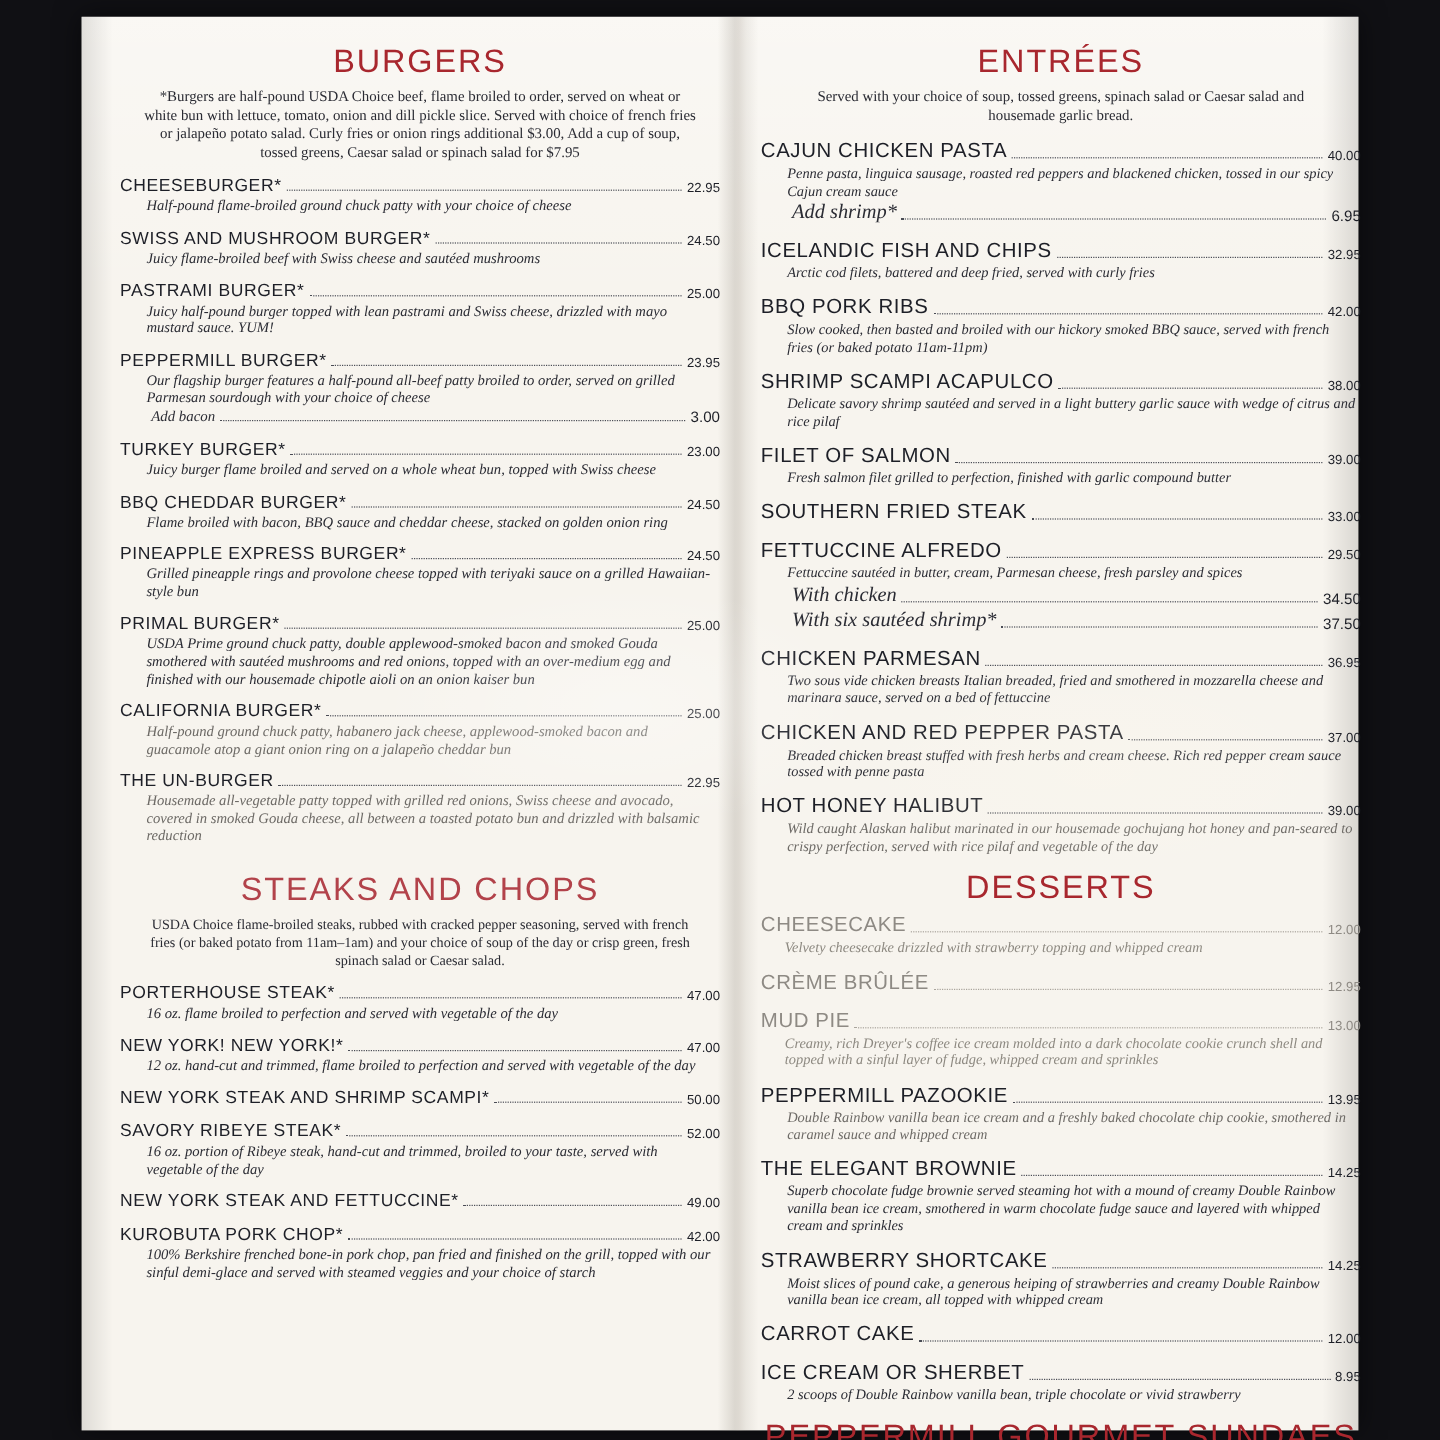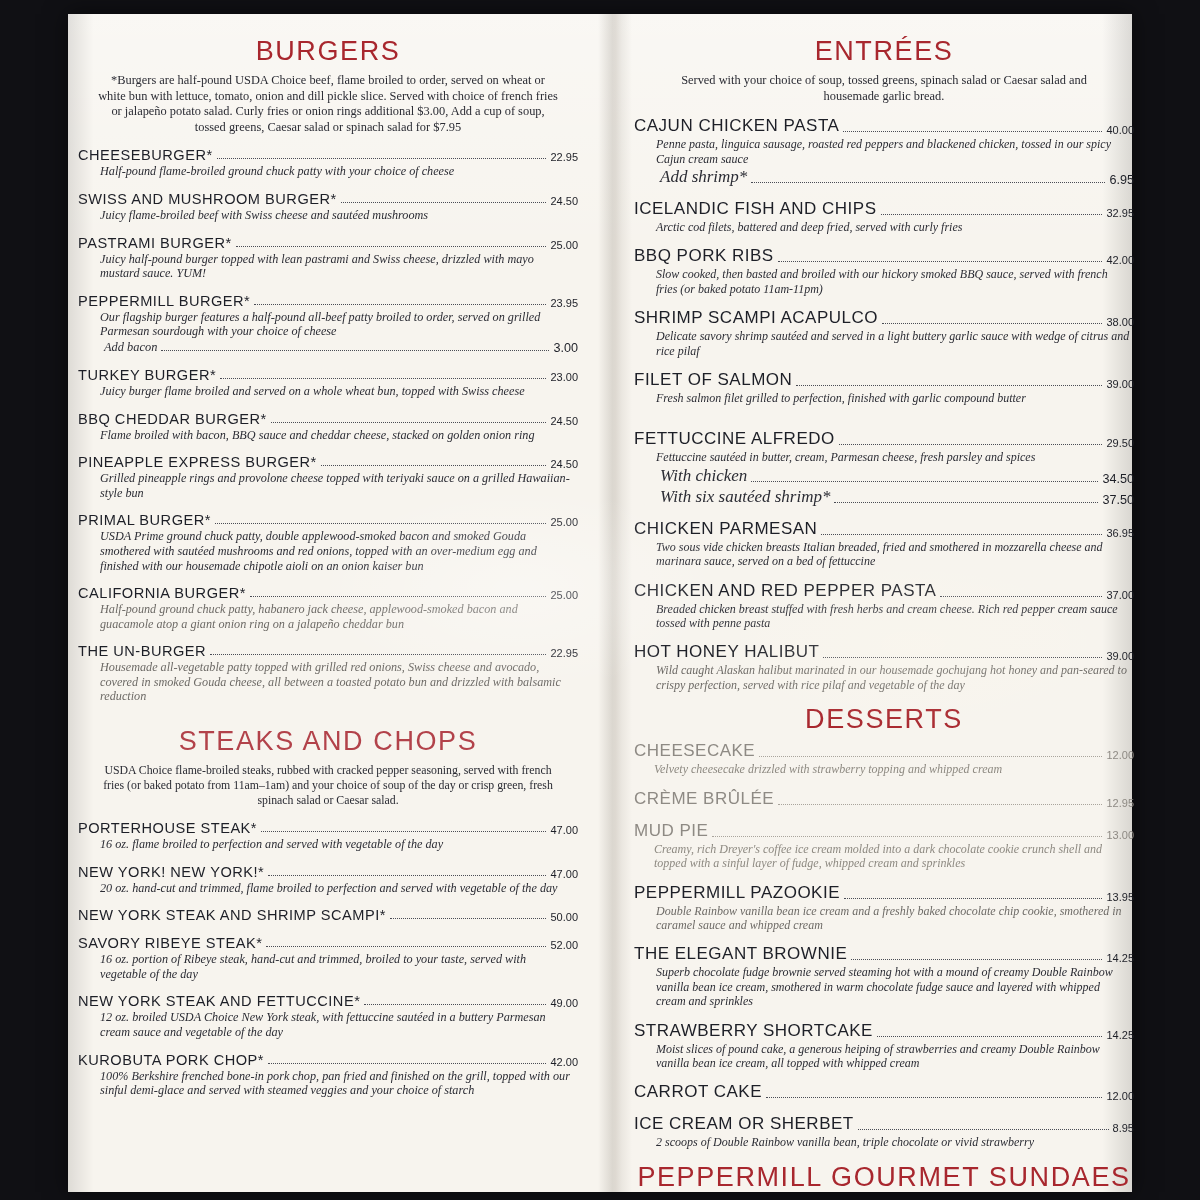--- a/index.html
+++ b/index.html
@@ -57,21 +57,21 @@
     width: 430px; height: 180px;
     background: radial-gradient(ellipse at center, rgba(255,250,235,0.22), rgba(255,255,255,0.0) 72%);
     pointer-events: none;
   }
   .col {
     position: absolute;
     top: 0;
     width: 500px;
     padding: 22px 0 0 0;
   }
-  .col-left  { left: 10px; }
+  .col-left  { left: 32px; }
   .col-right { left: 566px; }
 
   h2.section {
     font-family: "Liberation Sans", sans-serif;
     font-size: 27px;
     letter-spacing: 1.6px;
     text-align: center;
     color: #a8272e;
     margin: 0 0 6px 0;
     font-weight: 400;
@@ -291,21 +291,21 @@
         <div class="desc">16 oz. flame broiled to perfection and served with vegetable of the day</div>
       </div>
       <div class="gap"></div>
 
       <div class="item">
         <div class="item-head">
           <span class="item-name">NEW YORK! NEW YORK!*</span>
           <span class="dots"></span>
           <span class="price">47.00</span>
         </div>
-        <div class="desc">20 oz. hand-cut and trimmed, flame broiled to perfection and served with vegetable of the day</div>
+        <div class="desc">12 oz. hand-cut and trimmed, flame broiled to perfection and served with vegetable of the day</div>
       </div>
       <div class="gap"></div>
 
       <div class="item">
         <div class="item-head">
           <span class="item-name">NEW YORK STEAK AND SHRIMP SCAMPI*</span>
           <span class="dots"></span>
           <span class="price">50.00</span>
         </div>
       </div>
@@ -320,21 +320,20 @@
         <div class="desc">16 oz. portion of Ribeye steak, hand-cut and trimmed, broiled to your taste, served with vegetable of the day</div>
       </div>
       <div class="gap"></div>
 
       <div class="item">
         <div class="item-head">
           <span class="item-name">NEW YORK STEAK AND FETTUCCINE*</span>
           <span class="dots"></span>
           <span class="price">49.00</span>
         </div>
-        <div class="desc">12 oz. broiled USDA Choice New York steak, with fettuccine sautéed in a buttery Parmesan cream sauce and vegetable of the day</div>
       </div>
       <div class="gap"></div>
 
       <div class="item">
         <div class="item-head">
           <span class="item-name">KUROBUTA PORK CHOP*</span>
           <span class="dots"></span>
           <span class="price">42.00</span>
         </div>
         <div class="desc">100% Berkshire frenched bone-in pork chop, pan fried and finished on the grill, topped with our sinful demi-glace and served with steamed veggies and your choice of starch</div>
@@ -396,20 +395,25 @@
         <div class="item-head">
           <span class="item-name">FILET OF SALMON</span>
           <span class="dots"></span>
           <span class="price">39.00</span>
         </div>
         <div class="desc">Fresh salmon filet grilled to perfection, finished with garlic compound butter</div>
       </div>
       <div class="gap"></div>
 
       <div class="item">
+        <div class="item-head">
+          <span class="item-name">SOUTHERN FRIED STEAK</span>
+          <span class="dots"></span>
+          <span class="price">33.00</span>
+        </div>
       </div>
       <div class="gap"></div>
 
       <div class="item">
         <div class="item-head">
           <span class="item-name">FETTUCCINE ALFREDO</span>
           <span class="dots"></span>
           <span class="price">29.50</span>
         </div>
         <div class="desc">Fettuccine sautéed in butter, cream, Parmesan cheese, fresh parsley and spices</div>

